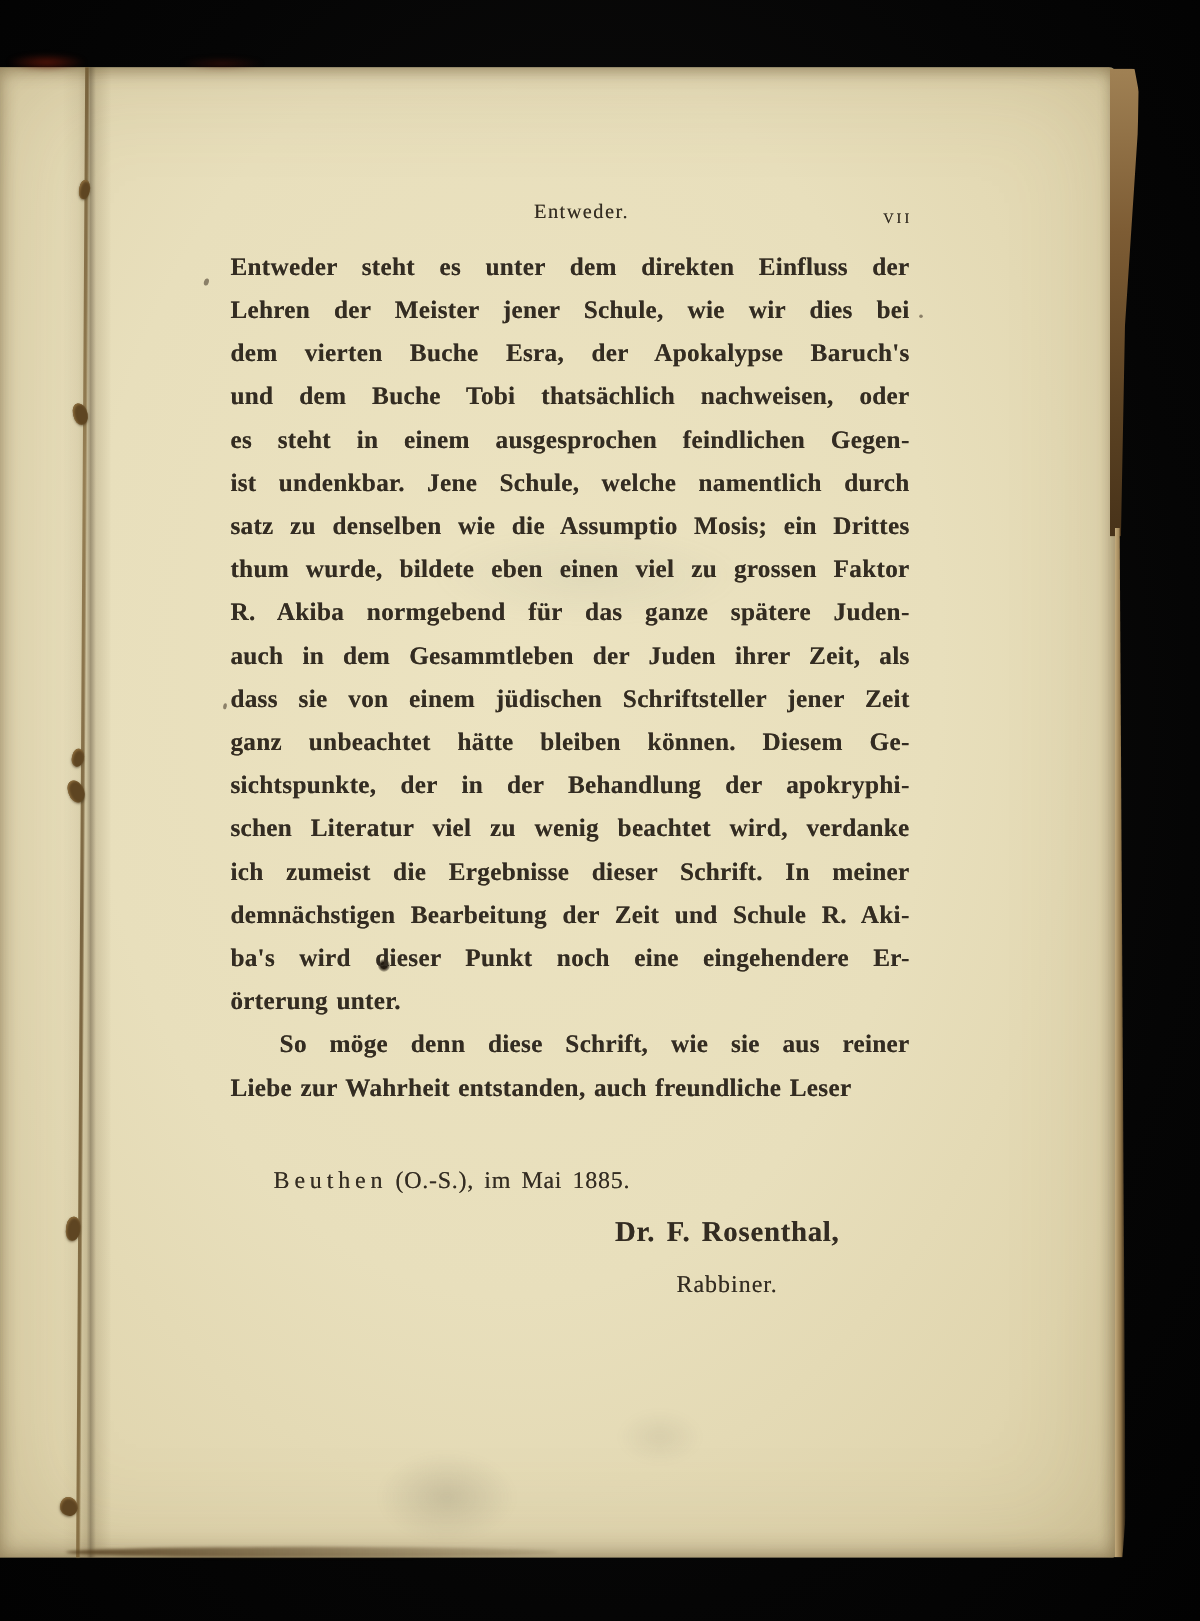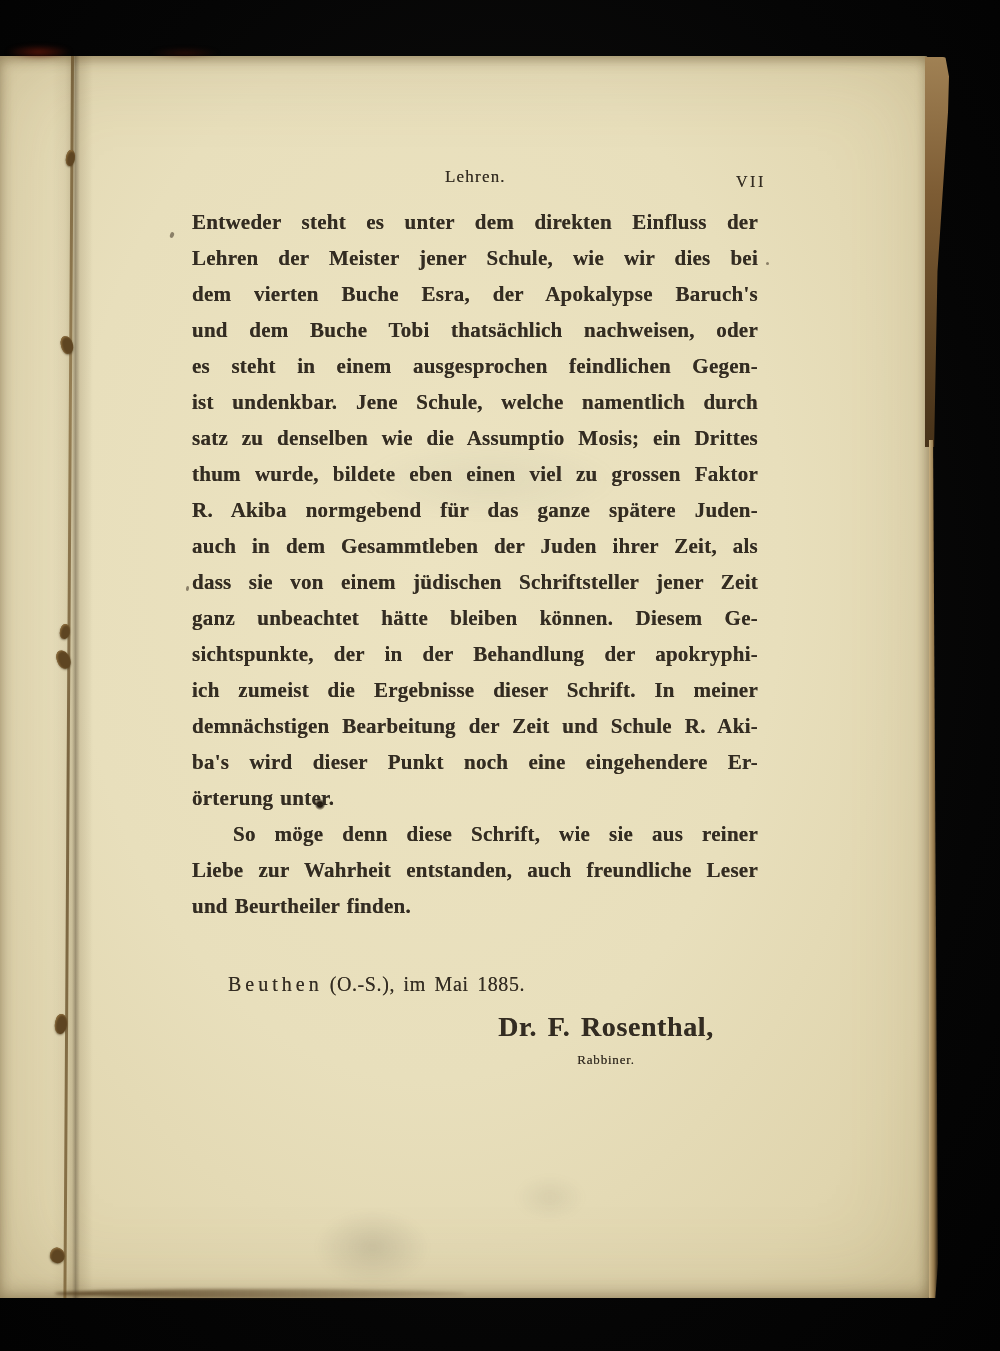--- a/index.html
+++ b/index.html
@@ -95,41 +95,41 @@
     background: radial-gradient(circle, #241c12 35%, rgba(36,28,18,0) 78%);
     border-radius:50%;
   }
   
   .printed { color:#332c22; z-index:10; text-shadow:0 0 .4px rgba(45,35,22,0.65); }
   .title {
     position:absolute; left:445px; top:166px; font-size:17px; line-height:22px;
     letter-spacing:1.2px;
   }
   .page-number {
-    position:absolute; left:736px; top:172px; font-size:16px; line-height:20px;
+    position:absolute; left:736px; top:172px; font-size:12px; line-height:20px;
     letter-spacing:2.5px;
   }
   .body-block {
     position:absolute; left:192px; top:204px; width:566px;
     font-size:21px; line-height:36px; letter-spacing:.25px; word-spacing:1.5px;
   }
   .pline { text-align:justify; text-align-last:justify; height:36px; white-space:normal;font-weight:bold; }
   .paragraph:last-child .pline:first-child { text-indent:41px; }
   .paragraph .pline:last-child { text-align-last:left; }
   .dateline {
     position:absolute; left:228px; top:968px; font-size:20px; line-height:32px;
     letter-spacing:.3px;
   }
   .dateline .place { letter-spacing:4px;margin-top:42px; }
   .dateline .rest { margin-left:7px; letter-spacing:.6px; word-spacing:3px;margin-top:16px; }
   .signature {
     position:absolute; left:456px; top:1013px; width:300px; text-align:center;
   }
-  .sig-name { font-size:28px; line-height:28px; font-weight:bold; letter-spacing:.6px; word-spacing:3px; }
-  .sig-role { font-size:13px; line-height:22px; margin-top:8px; letter-spacing:.8px; }
+  .sig-name { font-size:24px; line-height:28px; font-weight:bold; letter-spacing:.6px; word-spacing:3px; }
+  .sig-role { font-size:20px; line-height:22px; margin-top:19px; letter-spacing:.8px; }
 </style>
 </head>
 <body>
 
 <div class="scan">
 
   <div class="paper"></div>
 
   <div class="fore-edge-top"></div>
   <div class="fore-edge-line"></div>
@@ -148,48 +148,48 @@
   <div class="maroon-smudge2"></div>
   <div class="bottom-smear"></div>
   <div class="stain1"></div>
   <div class="stain2"></div>
   <div class="ghost-bleed"></div>
   <div class="speck s1"></div>
   <div class="speck s2"></div>
   <div class="speck s3"></div>
   <div class="ink-blot"></div>
 
-  <div class="printed title">Lehren.</div>
+  <div class="printed title">Entweder.</div>
 
   <div class="printed page-number">VII</div>
 
   <div class="printed body-block">
     <div class="paragraph">
         <div class="pline">Entweder steht es unter dem direkten Einfluss der</div>
         <div class="pline">Lehren der Meister jener Schule, wie wir dies bei</div>
         <div class="pline">dem vierten Buche Esra, der Apokalypse Baruch's</div>
         <div class="pline">und dem Buche Tobi thatsächlich nachweisen, oder</div>
         <div class="pline">es steht in einem ausgesprochen feindlichen Gegen-</div>
         <div class="pline">ist undenkbar. Jene Schule, welche namentlich durch</div>
         <div class="pline">satz zu denselben wie die Assumptio Mosis; ein Drittes</div>
         <div class="pline">thum wurde, bildete eben einen viel zu grossen Faktor</div>
         <div class="pline">R. Akiba normgebend für das ganze spätere Juden-</div>
         <div class="pline">auch in dem Gesammtleben der Juden ihrer Zeit, als</div>
         <div class="pline">dass sie von einem jüdischen Schriftsteller jener Zeit</div>
         <div class="pline">ganz unbeachtet hätte bleiben können. Diesem Ge-</div>
         <div class="pline">sichtspunkte, der in der Behandlung der apokryphi-</div>
+        <div class="pline">schen Literatur viel zu wenig beachtet wird, verdanke</div>
         <div class="pline">ich zumeist die Ergebnisse dieser Schrift. In meiner</div>
         <div class="pline">demnächstigen Bearbeitung der Zeit und Schule R. Aki-</div>
         <div class="pline">ba's wird dieser Punkt noch eine eingehendere Er-</div>
         <div class="pline">örterung unter.</div>
       </div>
     <div class="paragraph">
         <div class="pline">So möge denn diese Schrift, wie sie aus reiner</div>
         <div class="pline">Liebe zur Wahrheit entstanden, auch freundliche Leser</div>
-        <div class="pline">und Beurtheiler finden.</div>
       </div>
   </div>
 
   <div class="printed dateline">
     <span class="place">Beuthen</span><span class="rest">(O.-S.), im Mai 1885.</span>
   </div>
 
   <div class="printed signature">
     <div class="sig-name">Dr. F. Rosenthal,</div>
     <div class="sig-role">Rabbiner.</div>

